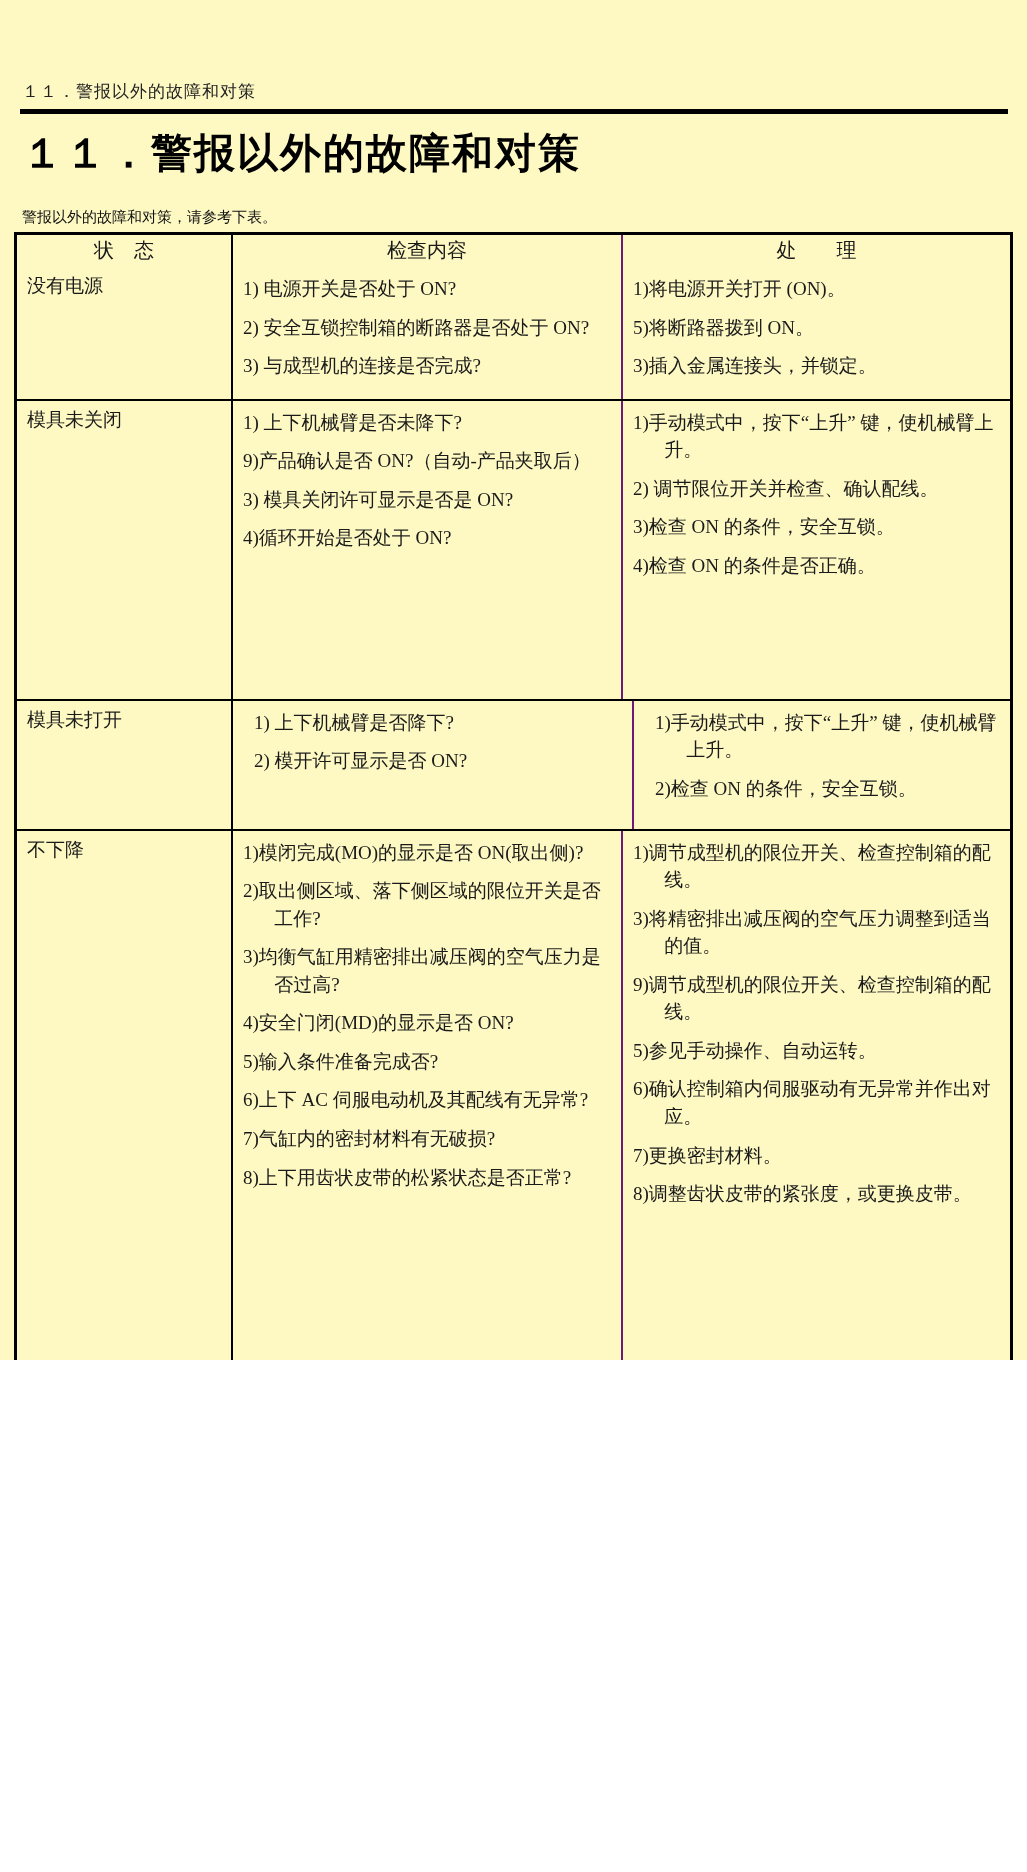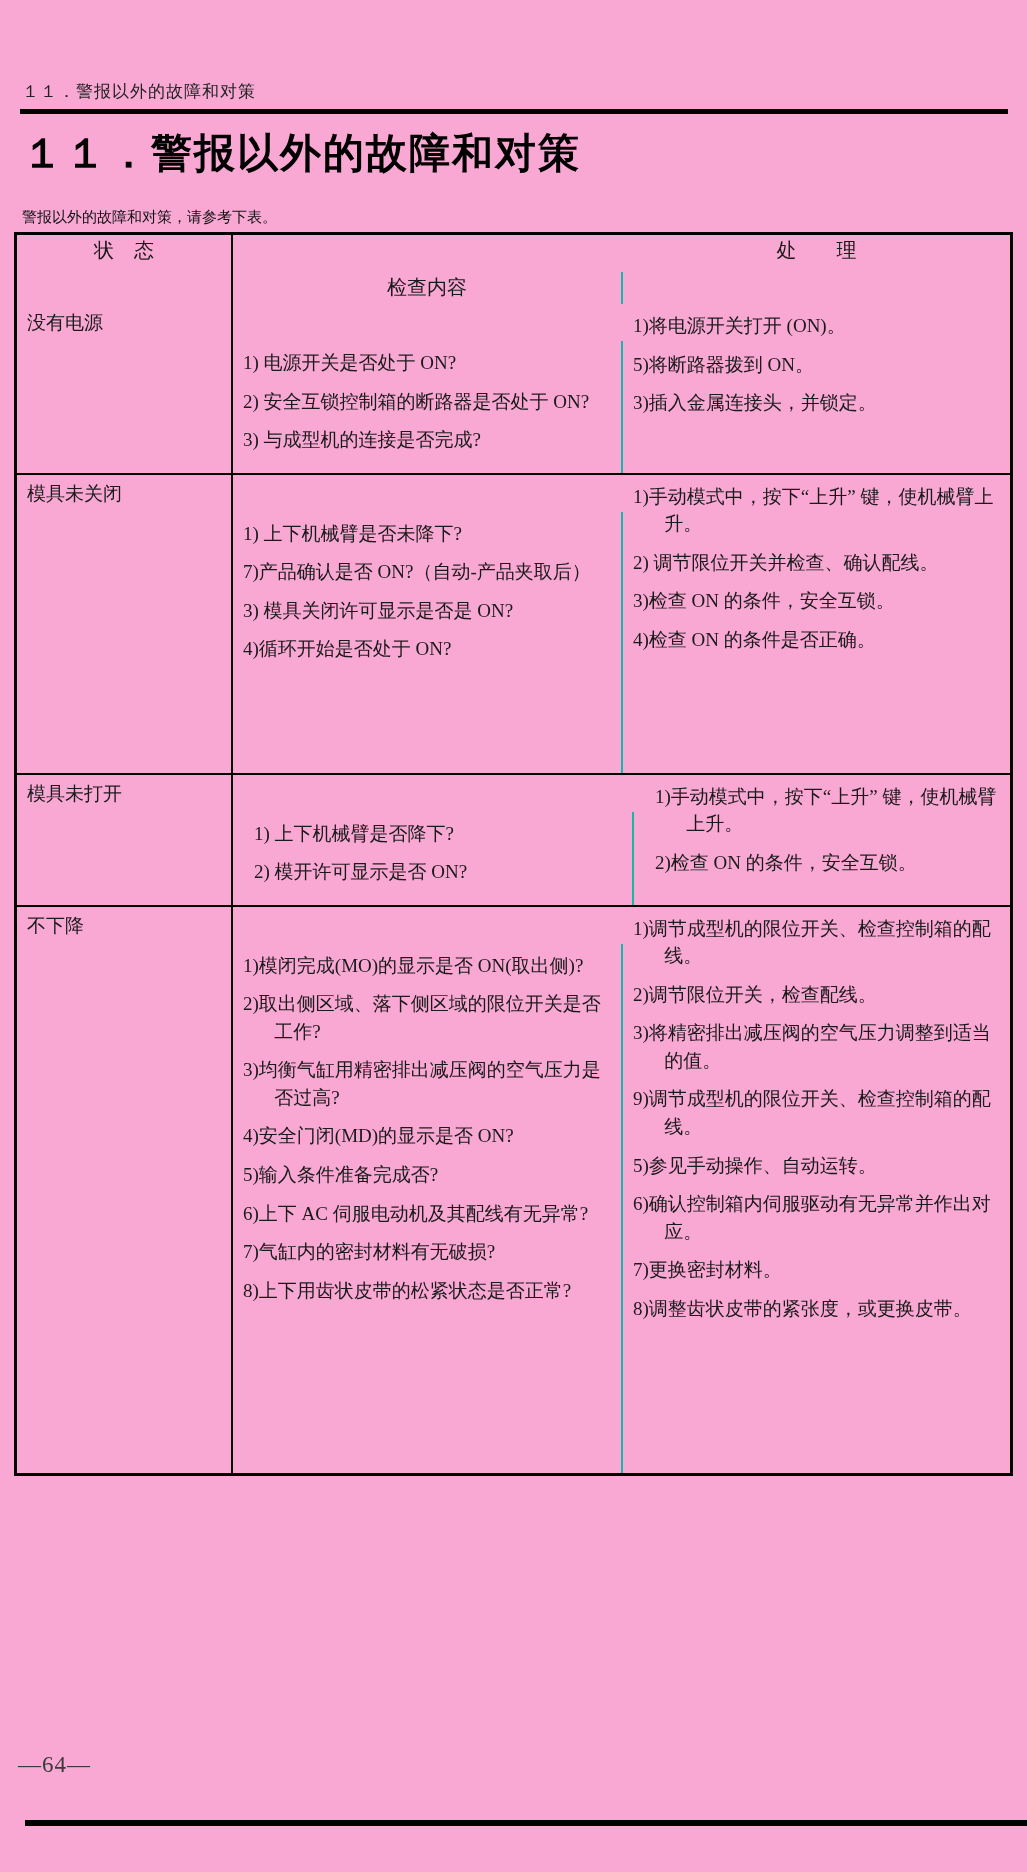--- a/index.html
+++ b/index.html
@@ -1,19 +1,19 @@
 <!DOCTYPE html>
 <html lang="zh"><head>
 <meta charset="utf-8">
 <style>
   html,body{margin:0;padding:0;background:#ffffff;}
   .page{
     position:relative;
-    width:1027px;height:1872px;
-    background:#f9a8d4;
+    width:1027px;height:1360px;
+    background:#fef9c3;
     font-family:"Liberation Serif","DejaVu Serif",serif;
     color:#1a1a1a;
     overflow:hidden;
   }
   .crumb{
     position:absolute;left:22px;top:80px;
     font-size:17px;letter-spacing:1px;color:#222;
     white-space:nowrap;
   }
   .toprule{
@@ -37,21 +37,21 @@
   .row{
     display:grid;
     grid-template-columns:216px 390px 1fr;
   }
   .row + .row{border-top:2px solid #000;}
   .cell{
     padding:6px 8px 8px 10px;
     box-sizing:border-box;
   }
   .cell.c1{border-right:2px solid #000;}
-  .cell.c2{border-right:2px solid #14b8a6;margin-top:37px;}
+  .cell.c2{border-right:2px solid #701a75;}
   .thead .cell{
     padding:2px 0 3px 0;
     text-align:center;
     font-size:20px;
   }
   .status{white-space:nowrap;}
   .item{
     padding-left:1.65em;
     text-indent:-1.65em;
     line-height:1.45;
@@ -100,21 +100,21 @@
             <div class="item">5)将断路器拨到 ON。</div>
             <div class="item">3)插入金属连接头，并锁定。</div>
           </div>
         </div>
         <div class="row" style="min-height: 298px;">
           <div class="cell c1">
             <div class="status">模具未关闭</div>
           </div>
           <div class="cell c2">
             <div class="item">1) 上下机械臂是否未降下?</div>
-            <div class="item">7)产品确认是否 ON?（自动-产品夹取后）</div>
+            <div class="item">9)产品确认是否 ON?（自动-产品夹取后）</div>
             <div class="item">3) 模具关闭许可显示是否是 ON?</div>
             <div class="item">4)循环开始是否处于 ON?</div>
           </div>
           <div class="cell c3">
             <div class="item">1)手动模式中，按下“上升” 键，使机械臂上升。</div>
             <div class="item">2) 调节限位开关并检查、确认配线。</div>
             <div class="item">3)检查 ON 的条件，安全互锁。</div>
             <div class="item">4)检查 ON 的条件是否正确。</div>
           </div>
         </div>
@@ -140,21 +140,20 @@
             <div class="item">2)取出侧区域、落下侧区域的限位开关是否工作?</div>
             <div class="item">3)均衡气缸用精密排出减压阀的空气压力是否过高?</div>
             <div class="item">4)安全门闭(MD)的显示是否 ON?</div>
             <div class="item">5)输入条件准备完成否?</div>
             <div class="item">6)上下 AC 伺服电动机及其配线有无异常?</div>
             <div class="item">7)气缸内的密封材料有无破损?</div>
             <div class="item">8)上下用齿状皮带的松紧状态是否正常?</div>
           </div>
           <div class="cell c3">
             <div class="item">1)调节成型机的限位开关、检查控制箱的配线。</div>
-            <div class="item">2)调节限位开关，检查配线。</div>
             <div class="item">3)将精密排出减压阀的空气压力调整到适当的值。</div>
             <div class="item">9)调节成型机的限位开关、检查控制箱的配线。</div>
             <div class="item">5)参见手动操作、自动运转。</div>
             <div class="item">6)确认控制箱内伺服驱动有无异常并作出对应。</div>
             <div class="item">7)更换密封材料。</div>
             <div class="item">8)调整齿状皮带的紧张度，或更换皮带。</div>
           </div>
         </div>
       </div>
   </div>

